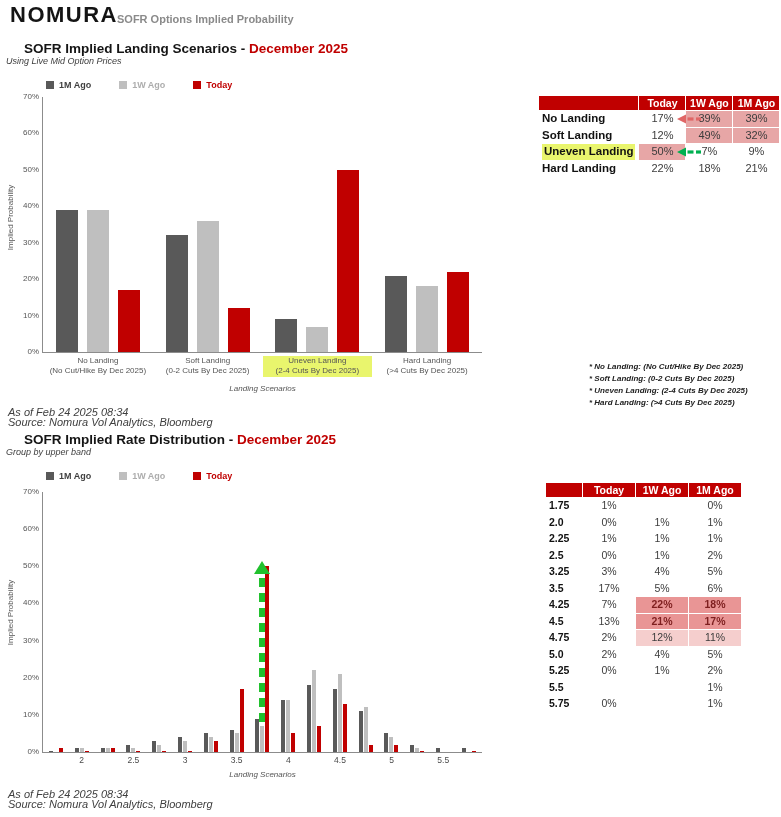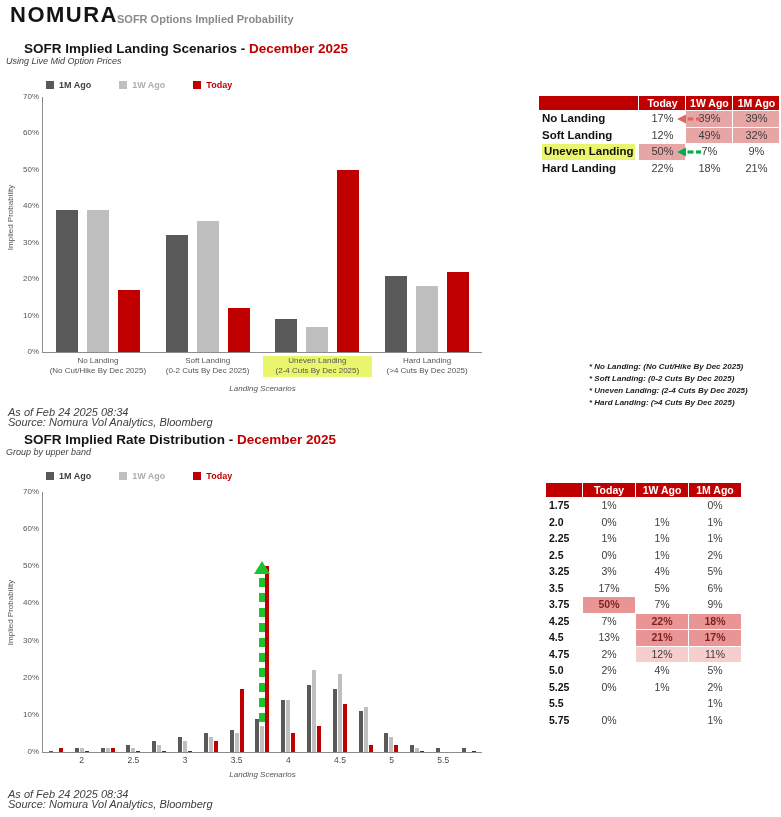--- a/index.html
+++ b/index.html
@@ -398,26 +398,20 @@
           <td>4%</td>
           <td>5%</td>
         </tr>
         <tr>
           <td class="lab">3.5</td>
           <td>17%</td>
           <td>5%</td>
           <td>6%</td>
         </tr>
         <tr>
-          <td class="lab">3.75</td>
-          <td class="bg-pink-dark">50%</td>
-          <td>7%</td>
-          <td>9%</td>
-        </tr>
-        <tr>
           <td class="lab">4.25</td>
           <td>7%</td>
           <td class="bg-pink-dark">22%</td>
           <td class="bg-pink-dark">18%</td>
         </tr>
         <tr>
           <td class="lab">4.5</td>
           <td>13%</td>
           <td class="bg-pink-dark">21%</td>
           <td class="bg-pink-dark">17%</td>

